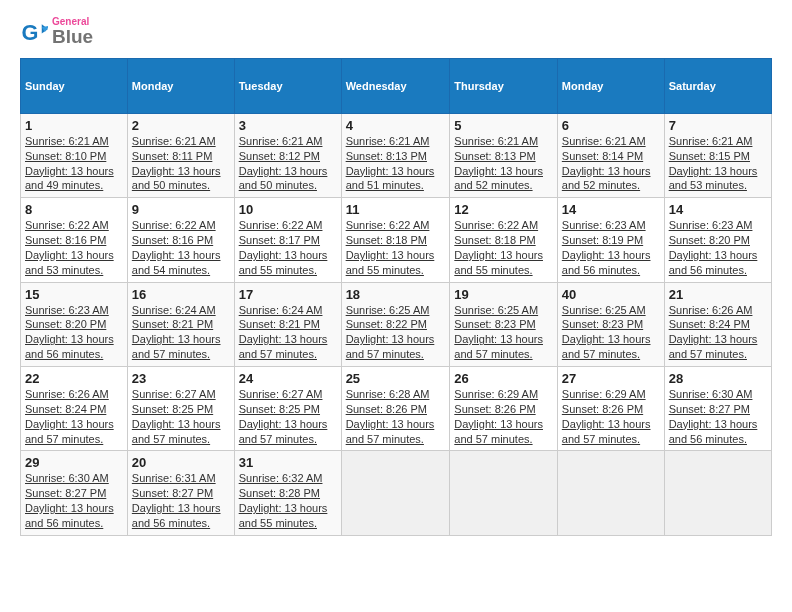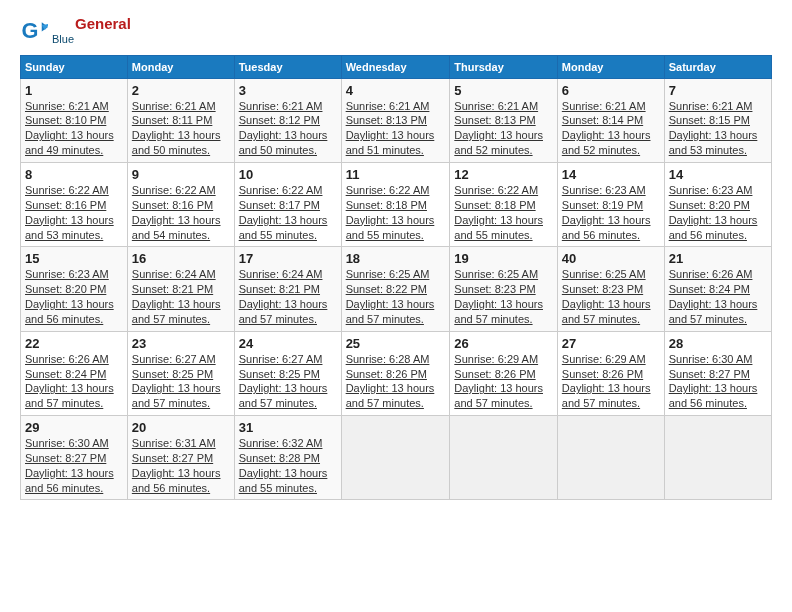--- a/index.html
+++ b/index.html
@@ -45,21 +45,21 @@
       color: #444;
     }
     .calendar {
       width: 100%;
       border-collapse: collapse;
       font-size: 9.5px;
     }
     .calendar th {
       background: #1a7abf;
       color: #fff;
-      padding: 5px 4px;
+      padding: 21px 4px;
       text-align: left;
       font-size: 11px;
       font-weight: bold;
       border: 1px solid #1a6aaf;
     }
     .calendar td {
       vertical-align: top;
       padding: 4px 4px;
       border: 1px solid #ccc;
       width: 113px;
@@ -95,22 +95,22 @@
 
 <div class="page">
   <div class="header">
     <div class="logo">
       <svg class="logo-icon" viewBox="0 0 36 36">
         <text x="2" y="28" font-size="28" font-weight="bold" fill="#1a7abf">G</text>
         <polygon points="28,8 36,14 28,20" fill="#1a7abf"></polygon>
         <polygon points="28,12 38,10 32,18" fill="#3399dd"></polygon>
       </svg>
       <div>
-        <div style="font-size:15px;font-weight:bold;line-height:1.1;color:#b91c1c;margin-left:23px;">General</div>
-        <div style="font-size:11px;font-weight:normal;line-height:1.1;color:#0c4a6e;">Blue</div>
+        <div style="font-size:10px;font-weight:bold;line-height:1.1;color:#ec4899;">General</div>
+        <div style="font-size:19px;font-weight:bold;line-height:1.1;color:#737373;">Blue</div>
       </div>
     </div>
     <div class="title-block">
       <div class="main-title"></div>
       <div class="subtitle"></div>
     </div>
   </div>
 
   <table class="calendar">
     <thead>

